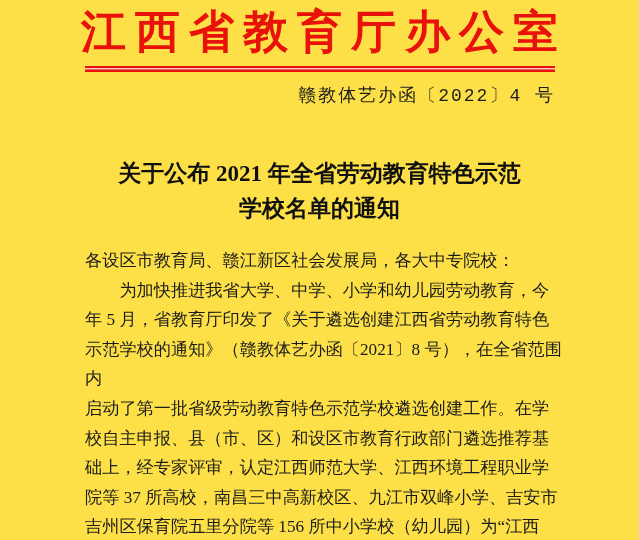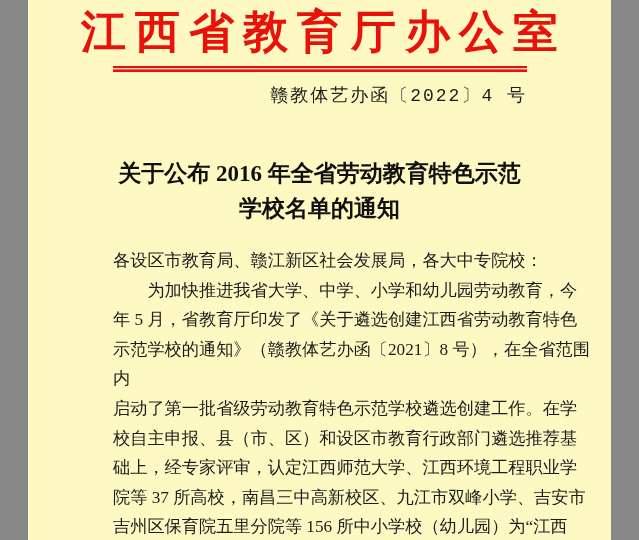--- a/index.html
+++ b/index.html
@@ -1,22 +1,22 @@
 <!DOCTYPE html>
 <html><head>
 <meta charset="utf-8">
 <style>
   * { margin: 0; padding: 0; box-sizing: border-box; }
   html, body { background: #888; }
   .page {
     position: relative;
-    width: 583px;
+    width: 639px;
     height: 540px;
     margin: 0 auto;
-    background: #fef9c3;
+    background: #fde047;
     overflow: hidden;
     font-family: "Liberation Serif", "DejaVu Serif", serif;
     color: #1c1c1c;
   }
   .org-title {
     position: absolute;
     top: 3px;
     left: 0;
     right: 0;
     text-align: center;
@@ -83,21 +83,21 @@
 <body>
 
 <div class="page">
 
   <div class="org-title">江西省教育厅办公室</div>
 
   <div class="red-rule"></div>
 
   <div class="doc-number">赣教体艺办函〔2022〕4 号</div>
 
-  <div class="notice-title">关于公布 2016 年全省劳动教育特色示范
+  <div class="notice-title">关于公布 2021 年全省劳动教育特色示范
 学校名单的通知</div>
 
   <div class="body-block">
     <div class="salutation">各设区市教育局、赣江新区社会发展局，各大中专院校：</div>
     <div class="paragraph">　　为加快推进我省大学、中学、小学和幼儿园劳动教育，今
 年 5 月，省教育厅印发了《关于遴选创建江西省劳动教育特色
 示范学校的通知》（赣教体艺办函〔2021〕8 号），在全省范围内
 启动了第一批省级劳动教育特色示范学校遴选创建工作。在学
 校自主申报、县（市、区）和设区市教育行政部门遴选推荐基
 础上，经专家评审，认定江西师范大学、江西环境工程职业学

